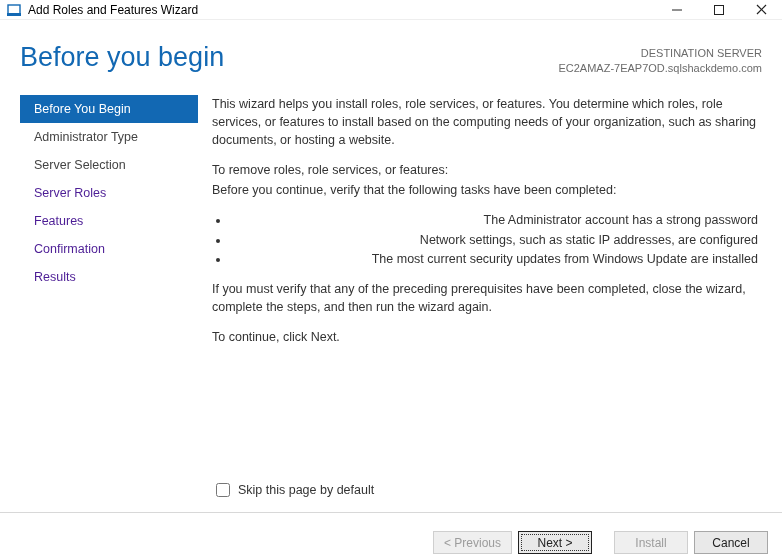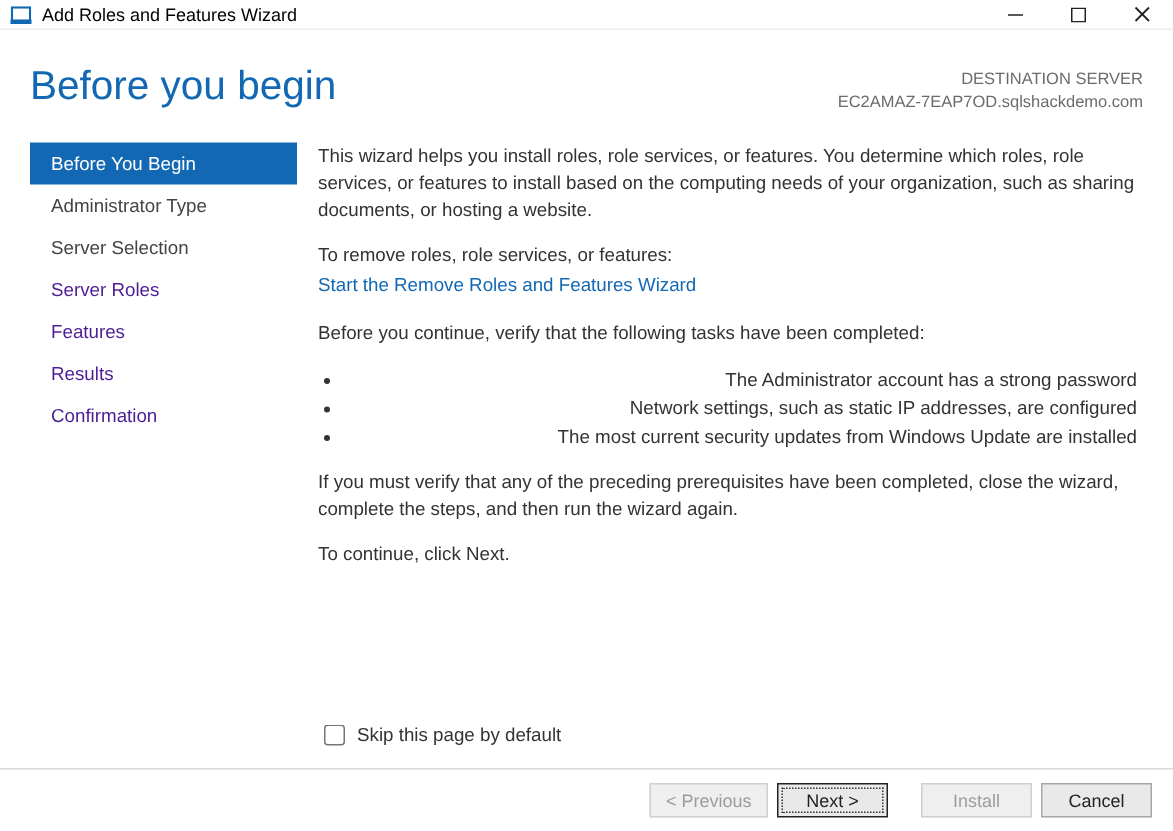--- a/index.html
+++ b/index.html
@@ -91,21 +91,21 @@
     align-items: center;
     font-size: 12.5px;
   }
   .skip-row input { margin-right: 8px; width:14px; height:14px; }
   .footer {
     position: absolute;
     left: 0; right: 0; bottom: 0;
     height: 42px;
     border-top: 1px solid #d8d8d8;
     display: flex;
-    align-items: center;
+    align-items: flex-end;
     justify-content: flex-end;
     padding-right: 14px;
     gap: 6px;
     background: #fff;
   }
   .btn {
     min-width: 74px;
     height: 23px;
     background: #e9e9e9;
     border: 1px solid #a7a7a7;
@@ -161,28 +161,27 @@
   </div>
 </div>
 
 <div class="main">
   <div class="sidebar">
     <div class="nav-item selected">Before You Begin</div>
     <div class="nav-item">Administrator Type</div>
     <div class="nav-item">Server Selection</div>
     <div class="nav-item disabled">Server Roles</div>
     <div class="nav-item disabled">Features</div>
+    <div class="nav-item disabled">Confirmation</div>
     <div class="nav-item disabled">Results</div>
-    <div class="nav-item disabled">Confirmation</div>
   </div>
 
   <div class="content">
     <p>This wizard helps you install roles, role services, or features. You determine which roles, role services, or features to install based on the computing needs of your organization, such as sharing documents, or hosting a website.</p>
     <p class="tight">To remove roles, role services, or features:</p>
-    <p class="link" style="margin-bottom:14px">Start the Remove Roles and Features Wizard</p>
     <p>Before you continue, verify that the following tasks have been completed:</p>
     <ul class="bullets">
       <li>The Administrator account has a strong password</li>
       <li>Network settings, such as static IP addresses, are configured</li>
       <li>The most current security updates from Windows Update are installed</li>
     </ul>
     <p>If you must verify that any of the preceding prerequisites have been completed, close the wizard, complete the steps, and then run the wizard again.</p>
     <p>To continue, click Next.</p>
   </div>
 </div>

